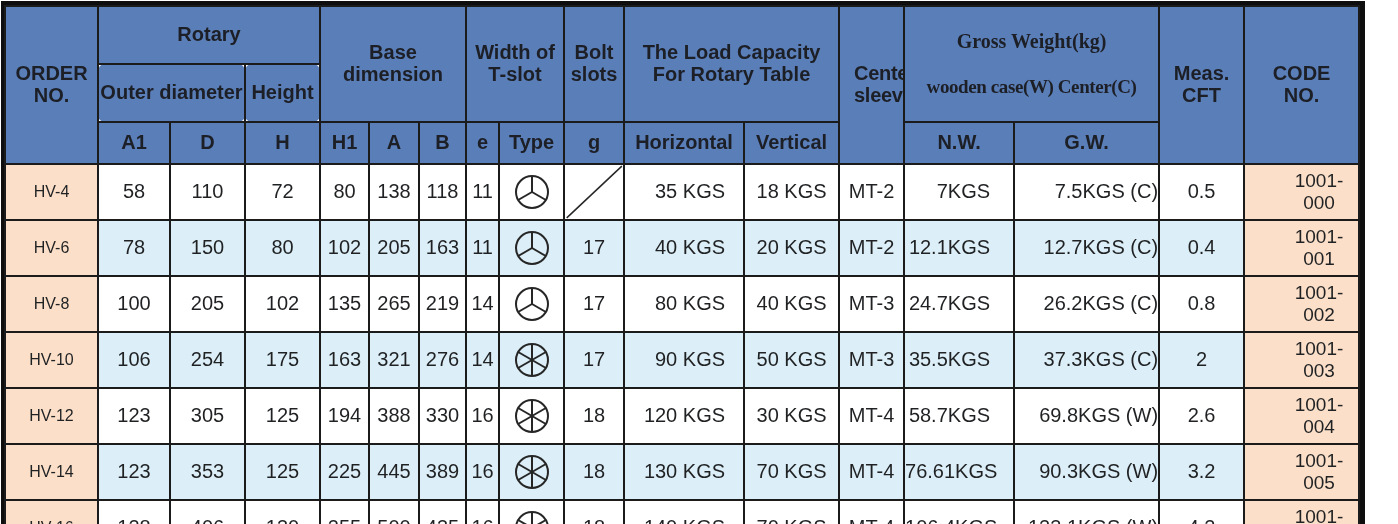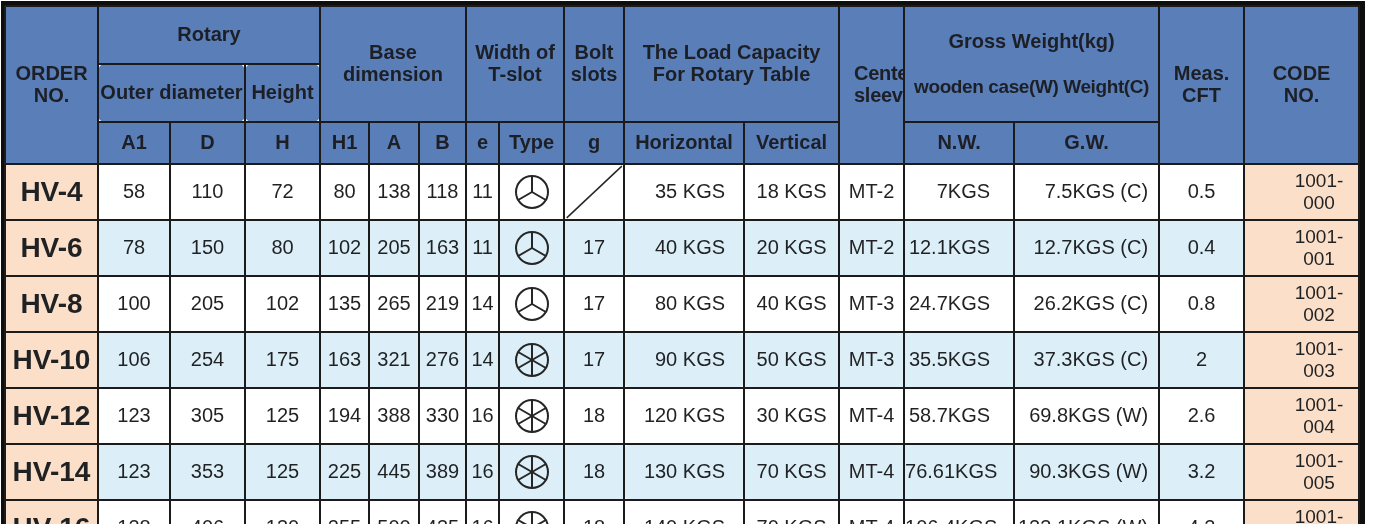--- a/index.html
+++ b/index.html
@@ -42,29 +42,29 @@
     line-height:1.08;
     white-space:pre-line;
     color:#1d1f26;
   }
   thead tr.hr1 th{height:38px;}
   thead tr.hr2 th{height:38px;border-radius:7px;}
   thead tr.hr3 th{height:40px;}
   tbody tr{height:56px;}
   tbody td{font-size:20px;background:#ffffff;}
   tbody tr.alt td{background:var(--alt-blue);}
-  tbody td.col-order{background:var(--peach);font-weight:bold;font-size:28px;}
+  tbody td.col-order{background:var(--peach);font-weight:normal;font-size:16px;}
   tbody tr.alt td.col-order{background:var(--peach);}
   tbody td.col-code{background:var(--peach) !important;font-size:19px;padding-left:35px;}
   td.ta-r{text-align:right;}
-  td.col-horizontal{padding-right:18px;border-radius:7px;}
+  td.col-horizontal{padding-right:18px;}
   td.col-nw{padding-right:23px;}
-  td.col-gw{padding-right:10px;margin-left:12px;}
+  td.col-gw{margin-left:12px;}
   th.center-sleeve{text-align:left;padding-left:14px;letter-spacing:-0.3px;}
-  th.gross-weight{line-height:1.15;}
+  th.gross-weight{line-height:1.15;font-family:Liberation Serif, serif;}
   th.gross-weight .gw-line2{letter-spacing:-0.4px;font-size:19px;}
   td.col-type svg{vertical-align:middle;display:inline-block;}
   td.slash-cell{position:relative;}
   td.slash-cell svg{position:absolute;left:0;top:0;width:100%;height:100%;}
 </style>
 </head>
 <body>
 
 
 
@@ -99,21 +99,21 @@
         <th colspan="2" rowspan="2">Width of
 T-slot</th>
         <th rowspan="2">Bolt
 slots</th>
         <th colspan="2" rowspan="2">The Load Capacity
 For Rotary Table</th>
         <th rowspan="3" class="center-sleeve">Center
 sleeve</th>
         <th colspan="2" rowspan="2" class="gross-weight">
           <div class="gw-line1">Gross Weight(kg)</div>
-          <div class="gw-line2">wooden case(W) Weight(C)</div>
+          <div class="gw-line2">wooden case(W) Center(C)</div>
         </th>
         <th rowspan="3">Meas.
 CFT</th>
         <th rowspan="3">CODE
 NO.</th>
       </tr>
       <tr class="hr2">
         <th colspan="2">Outer diameter</th>
         <th>Height</th>
       </tr>

